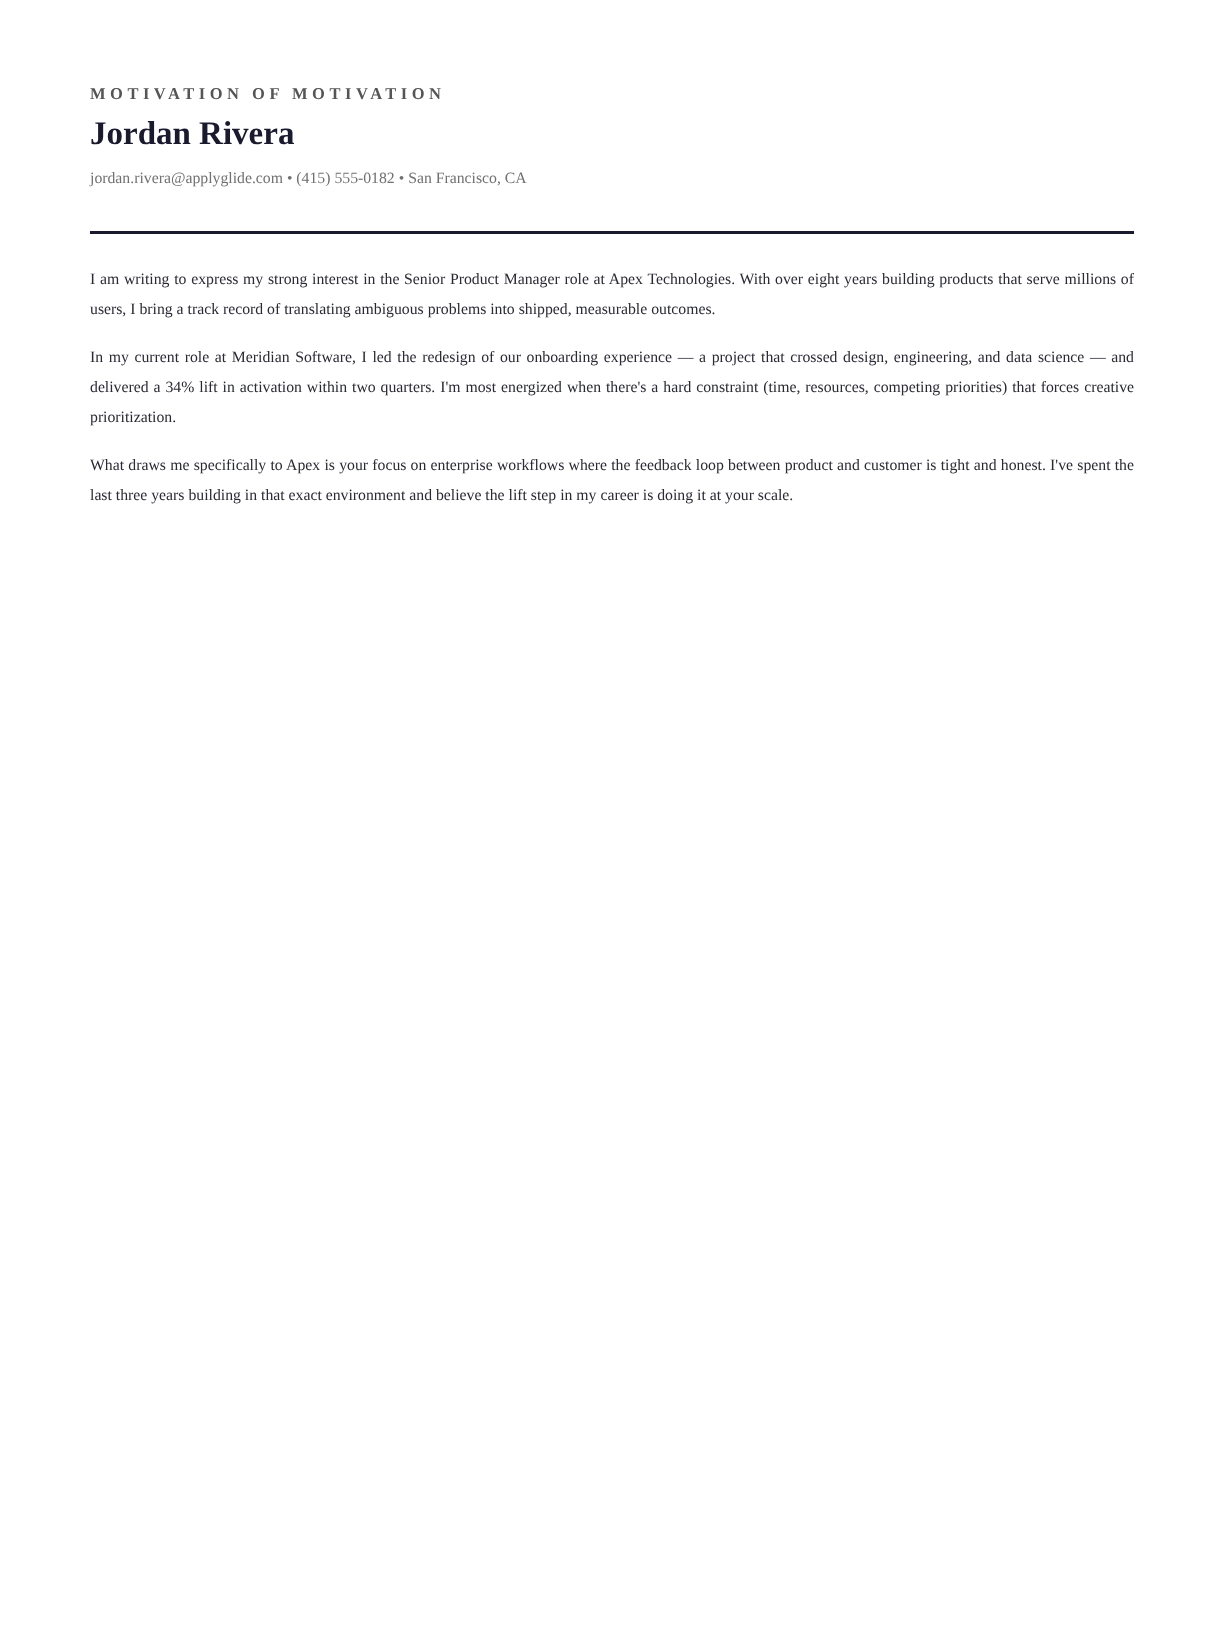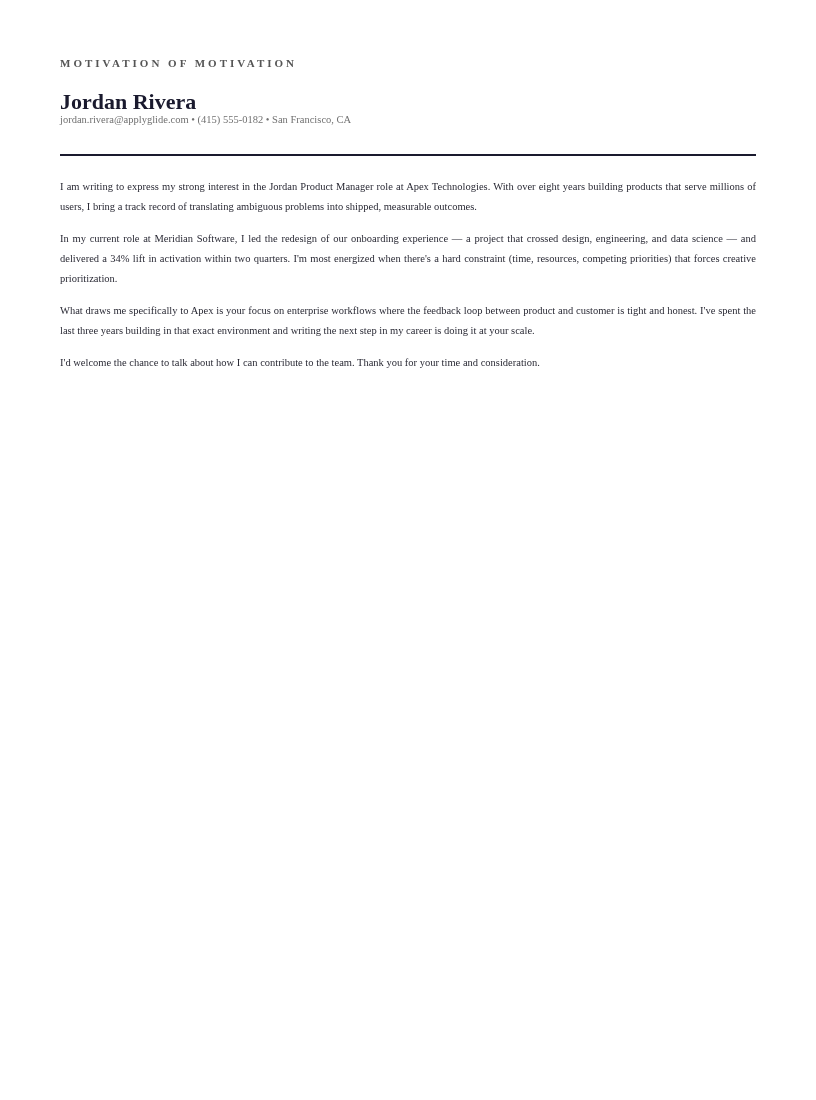--- a/index.html
+++ b/index.html
@@ -26,21 +26,21 @@
       left: 0;
       font-size: 11px;
       font-weight: bold;
       letter-spacing: 3px;
       color: #555555;
       line-height: 14px;
       white-space: nowrap;
     }
     .name {
       position: absolute;
-      top: 88px;
+      top: 75px;
       left: 0;
       margin: 0;
       font-size: 22px;
       font-weight: bold;
       color: #1a1a2e;
       line-height: 28px;
       white-space: nowrap;
     }
     .contact {
       position: absolute;
@@ -77,18 +77,17 @@
   </style>
 </head>
 <body>
 
 <div class="page">
   <div class="eyebrow">MOTIVATION OF MOTIVATION</div>
   <h1 class="name">Jordan Rivera</h1>
   <div class="contact">jordan.rivera@applyglide.com • (415) 555-0182 • San Francisco, CA</div>
   <div class="rule"></div>
   <div class="body">
-    <p>I am writing to express my strong interest in the Jordan Product Manager role at Apex Technologies. With over eight years building products that serve millions of users, I bring a track record of translating ambiguous problems into shipped, measurable outcomes.</p>
+    <p>I am writing to express my strong interest in the Senior Product Manager role at Apex Technologies. With over eight years building products that serve millions of users, I bring a track record of translating ambiguous problems into shipped, measurable outcomes.</p>
     <p>In my current role at Meridian Software, I led the redesign of our onboarding experience — a project that crossed design, engineering, and data science — and delivered a 34% lift in activation within two quarters. I'm most energized when there's a hard constraint (time, resources, competing priorities) that forces creative prioritization.</p>
-    <p>What draws me specifically to Apex is your focus on enterprise workflows where the feedback loop between product and customer is tight and honest. I've spent the last three years building in that exact environment and writing the next step in my career is doing it at your scale.</p>
-    <p>I'd welcome the chance to talk about how I can contribute to the team. Thank you for your time and consideration.</p>
+    <p>What draws me specifically to Apex is your focus on enterprise workflows where the feedback loop between product and customer is tight and honest. I've spent the last three years building in that exact environment and believe the lift step in my career is doing it at your scale.</p>
   </div>
 </div>
 
 </body></html>

